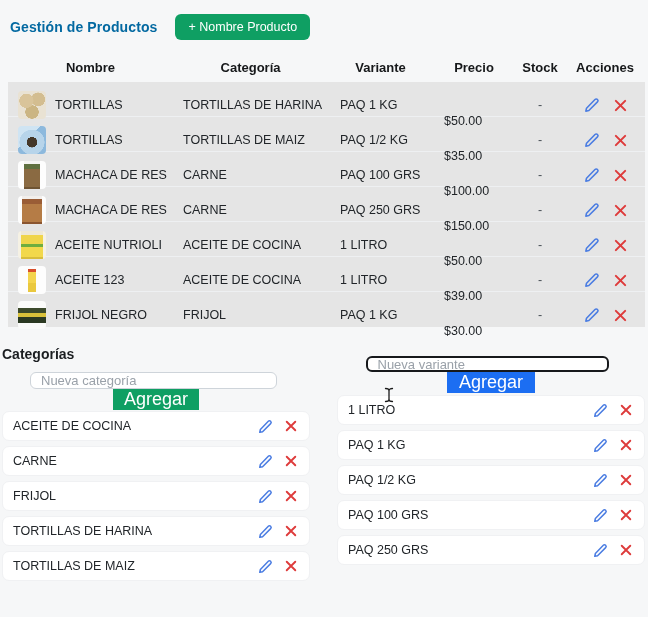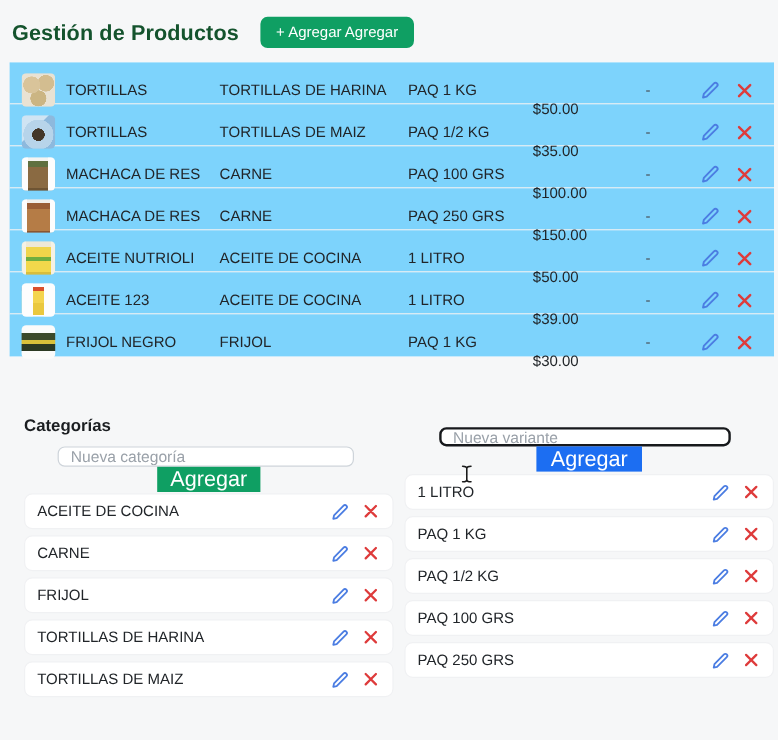--- a/index.html
+++ b/index.html
@@ -10,38 +10,38 @@
     color: #212529;
     overflow: hidden;
   }
   .page { position: relative; width: 648px; height: 617px; }
 
   
   .app-header {
     position: absolute; left: 10px; top: 14px;
     display: flex; align-items: center; gap: 18px;
   }
-  .page-title { font-size: 18px; font-weight: 700; color: #14532d; letter-spacing: .1px; }
+  .page-title { font-size: 14px; font-weight: 700; color: #0369a1; letter-spacing: .1px; }
   .btn-add-product {
     background: #0f9f63; color: #fff; border: none; cursor: pointer;
     font-family: inherit; font-size: 12.5px; font-weight: 400;
     padding: 6px 13px; border-radius: 6px;
   }
 
   
   .products-table { position: absolute; left: 8px; top: 52px; width: 637px; }
   .thead, .trow {
     display: grid;
     grid-template-columns: 165px 155px 105px 82px 50px 80px;
     align-items: center;
   }
   .thead { height: 30px; }
   .th { font-size: 13px; font-weight: 700; text-align: center; color: #16181a; }
   .tbody { background: #fff; border-radius: 2px; }
-  .trow { height: 35px; background: #7dd3fc; border-bottom: 1px solid #eef0f2; }
+  .trow { height: 35px; background: #e5e5e5; border-bottom: 1px solid #eef0f2; }
   .trow:last-child { border-bottom: none; }
   .td { font-size: 12.5px; color: #212529; }
   .td.c-nombre { display: flex; align-items: center; gap: 9px; padding-left: 10px; }
   .td.c-categoria { padding-left: 10px; }
   .td.c-variante { padding-left: 12px; }
   .td.c-precio { padding-left: 11px; margin-top: 32px; }
   .td.c-stock { text-align: center; color: #495057; }
   .td.c-acciones { display: flex; justify-content: center; align-items: center; gap: 14px; }
 
   .thumb {
@@ -86,21 +86,21 @@
   }
 
   .icon-btn {
     background: none; border: none; cursor: pointer; padding: 0;
     display: inline-flex; align-items: center; justify-content: center;
   }
   .icon-btn svg { display: block; }
 
   
   .panel { position: absolute; top: 346px; width: 308px; }
-  .panel.left { left: 20px; }
+  .panel.left { left: 2px; }
   .panel.right { left: 337px; }
   .panel-title { font-size: 14px; font-weight: 700; color: #1b1e21; }
   .panel-form { display: flex; align-items: center; margin-top: 10px; height: 32px; flex-direction: column; }
   .panel-input {
     font-family: inherit; font-size: 13px; color: #212529;
     height: 30px; border: 1px solid #ced4da; border-radius: 6px;
     padding: 0 10px; background: #fff; outline: none;
   }
   .panel-input::placeholder { color: #9aa1a9; }
   .panel.left .panel-input { width: 247px; margin-right: 5px; }
@@ -125,24 +125,32 @@
   
   .mouse-cursor { position: absolute; left: 383px; top: 387px; pointer-events: none; }
 </style>
 </head>
 <body>
 
 <div class="page">
 
   <div class="app-header">
     <div class="page-title">Gestión de Productos</div>
-    <button class="btn-add-product">+ Agregar Agregar</button>
+    <button class="btn-add-product">+ Nombre Producto</button>
   </div>
 
   <div class="products-table">
+    <div class="thead">
+      <div class="th">Nombre</div>
+      <div class="th">Categoría</div>
+      <div class="th">Variante</div>
+      <div class="th">Precio</div>
+      <div class="th">Stock</div>
+      <div class="th">Acciones</div>
+    </div>
     <div class="tbody">
   <div class="trow">
     <div class="td c-nombre">
       <span class="thumb t-tortillas-harina"></span>
       <span>TORTILLAS</span>
     </div>
     <div class="td c-categoria">TORTILLAS DE HARINA</div>
     <div class="td c-variante">PAQ 1 KG</div>
     <div class="td c-precio">$50.00</div>
     <div class="td c-stock">-</div>

